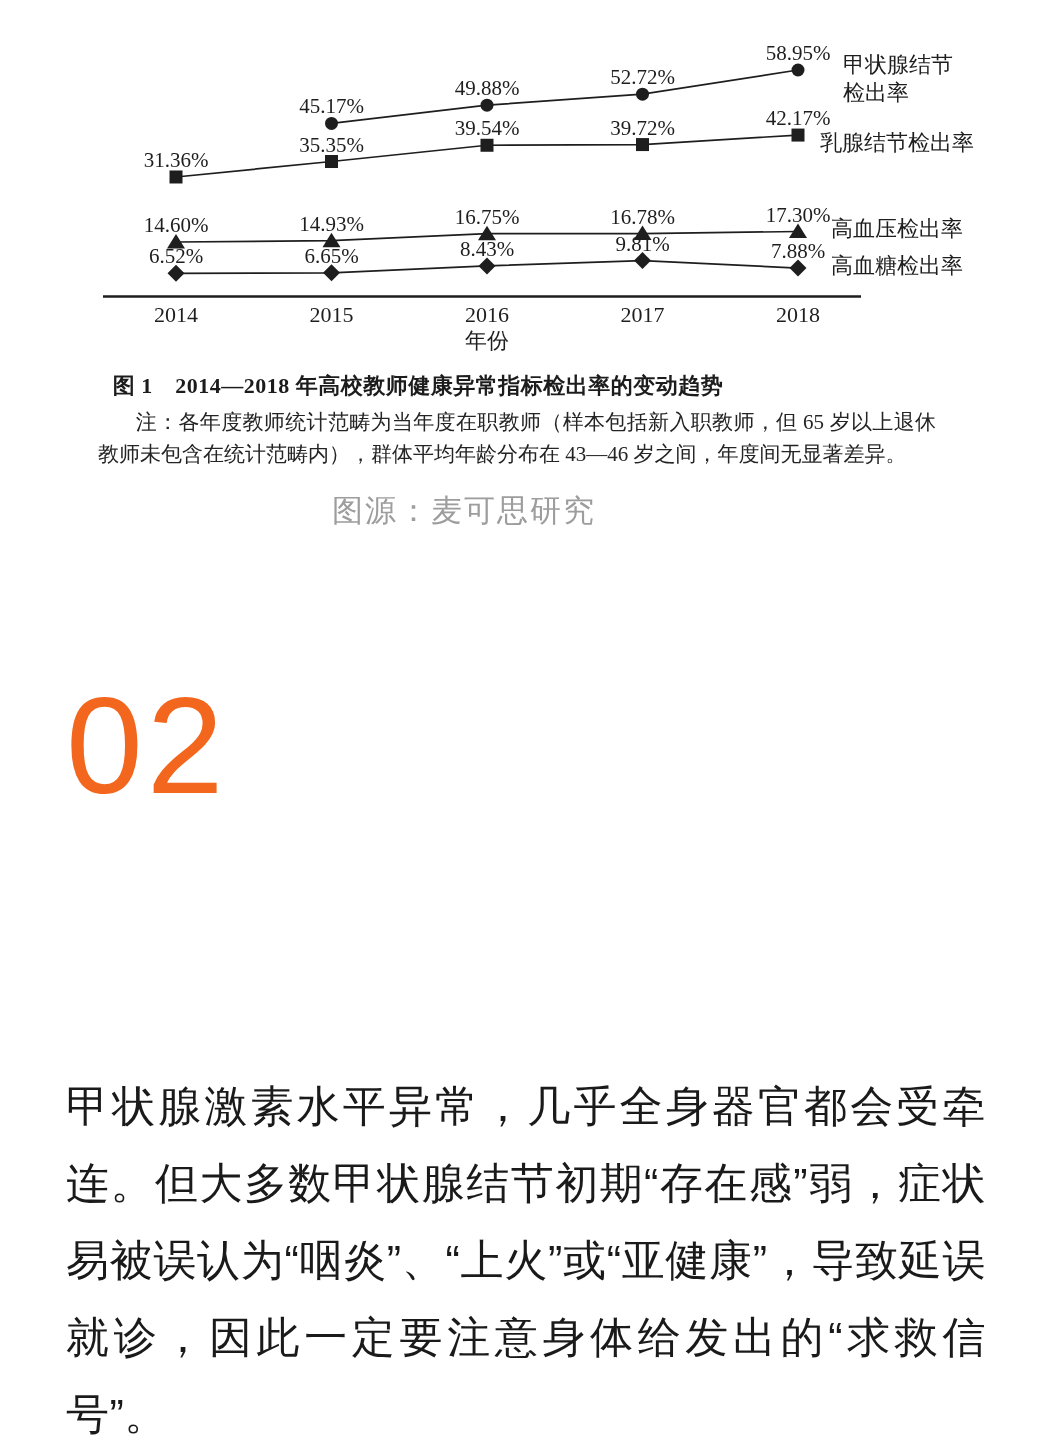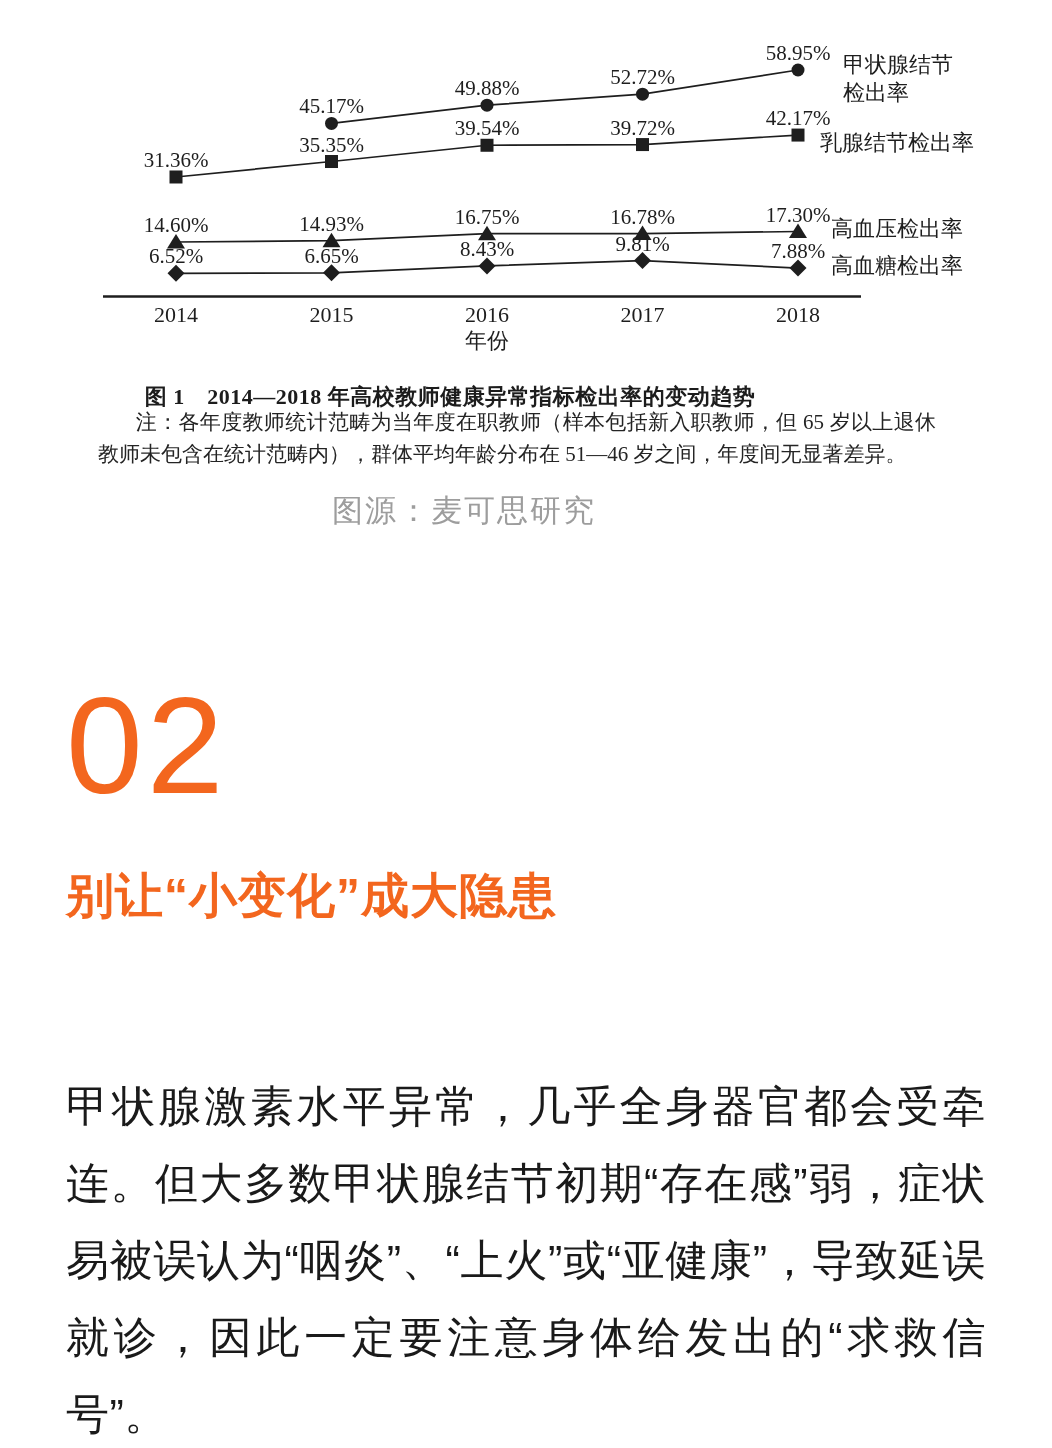--- a/index.html
+++ b/index.html
@@ -7,23 +7,23 @@
     width:1052px;height:1448px;background:#ffffff;overflow:hidden;position:relative;
     font-family:"Liberation Sans","DejaVu Sans",sans-serif;
   }
   .figure-area{position:absolute;top:0;left:0;width:1052px;height:480px;}
   #trend-svg{position:absolute;top:0;left:0;}
   #trend-svg text{
     font-family:"Liberation Serif","DejaVu Serif",serif;
     fill:#1e1e1e;
   }
   .fig-caption{
-    position:absolute;top:382px;left:0;width:836px;text-align:center;
+    position:absolute;top:371px;left:0;width:836px;text-align:center;
     font-family:"Liberation Serif","DejaVu Serif",serif;
-    font-size:22px;font-weight:700;color:#1c1c1c;letter-spacing:0.5px;padding-left:32px;
+    font-size:22px;font-weight:700;color:#1c1c1c;letter-spacing:0.5px;
   }
   .fig-note{
     position:absolute;top:406px;left:98px;width:838px;
     font-family:"Liberation Serif","DejaVu Serif",serif;
     font-size:21px;line-height:32px;color:#242424;
     text-align:justify;text-indent:1.8em;
   }
   .source-caption{
     position:absolute;top:490px;left:0;width:928px;text-align:center;
     font-size:31px;color:#9d9d9d;letter-spacing:2px;
@@ -98,24 +98,23 @@
       <text x="331.5" y="262.8113" font-size="21" text-anchor="middle" font-weight="400">6.65%</text>
       <polygon points="487,257.40846 495.5,265.90846 487,274.40846 478.5,265.90846" fill="#1e1e1e"></polygon>
       <text x="487" y="255.90846" font-size="21" text-anchor="middle" font-weight="400">8.43%</text>
       <polygon points="642.5,252.05682000000002 651,260.55682 642.5,269.05682 634,260.55682" fill="#1e1e1e"></polygon>
       <text x="642.5" y="250.55682000000002" font-size="21" text-anchor="middle" font-weight="400">9.81%</text>
       <polygon points="798,259.54136 806.5,268.04136 798,276.54136 789.5,268.04136" fill="#1e1e1e"></polygon>
       <text x="798" y="258.04136" font-size="21" text-anchor="middle" font-weight="400">7.88%</text>
       <text x="831" y="273" font-size="22" text-anchor="start" font-weight="400">高血糖检出率</text>
     </svg>
   <div class="fig-caption">图 1　2014—2018 年高校教师健康异常指标检出率的变动趋势</div>
-  <div class="fig-note">注：各年度教师统计范畴为当年度在职教师（样本包括新入职教师，但 65 岁以上退休教师未包含在统计范畴内），群体平均年龄分布在 51—46 岁之间，年度间无显著差异。</div>
+  <div class="fig-note">注：各年度教师统计范畴为当年度在职教师（样本包括新入职教师，但 65 岁以上退休教师未包含在统计范畴内），群体平均年龄分布在 43—46 岁之间，年度间无显著差异。</div>
 </div>
 
 <div class="source-caption">图源：麦可思研究</div>
 
 <div class="section-number">02</div>
 
 <div class="section-title">
-  <div>别让“小变化”成大隐患</div>
 </div>
 
 <p class="body-paragraph">甲状腺激素水平异常，几乎全身器官都会受牵连。但大多数甲状腺结节初期“存在感”弱，症状易被误认为“咽炎”、“上火”或“亚健康”，导致延误就诊，因此一定要注意身体给发出的“求救信号”。</p>
 
 </body></html>

